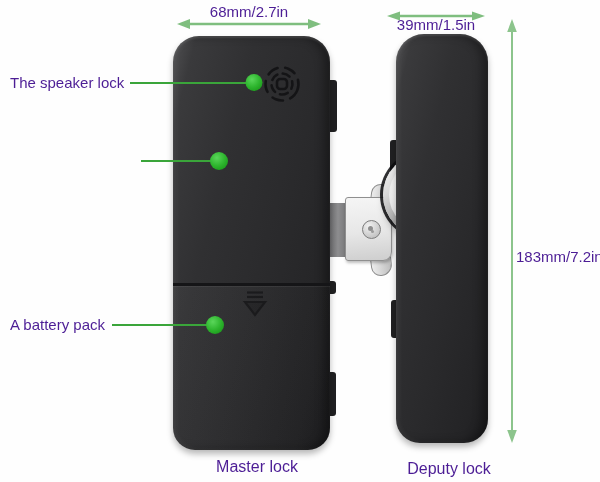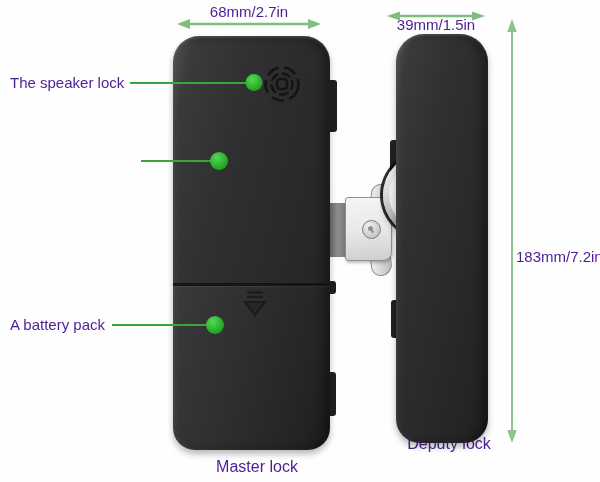--- a/index.html
+++ b/index.html
@@ -75,21 +75,21 @@
 <div class="canvas">
 
   <div class="txt dimtxt" style="left:176px;top:3px;width:146px;">68mm/2.7in</div>
   <div class="txt dimtxt" style="left:386px;top:16px;width:100px;">39mm/1.5in</div>
   <div class="txt" style="left:516px;top:248px;">183mm/7.2in</div>
 
   <div class="txt" style="left:10px;top:74px;">The speaker lock</div>
   <div class="txt" style="left:10px;top:316px;">A battery pack</div>
 
   <div class="txt caption" style="left:202px;top:458px;">Master lock</div>
-  <div class="txt caption" style="left:394px;top:435px;text-align:center;">Deputy lock</div>
+  <div class="txt caption" style="left:394px;top:460px;text-align:center;">Deputy lock</div>
 
   <div class="latch">
     <div class="latch-connector"></div>
     <div class="latch-ear ear-top"></div>
     <div class="latch-ear ear-bottom"></div>
     <div class="latch-plate"></div>
     <div class="latch-screw"></div>
   </div>
 
   <div class="side-tab tab-r" style="left:329px;top:80px;width:8px;height:52px;"></div>

